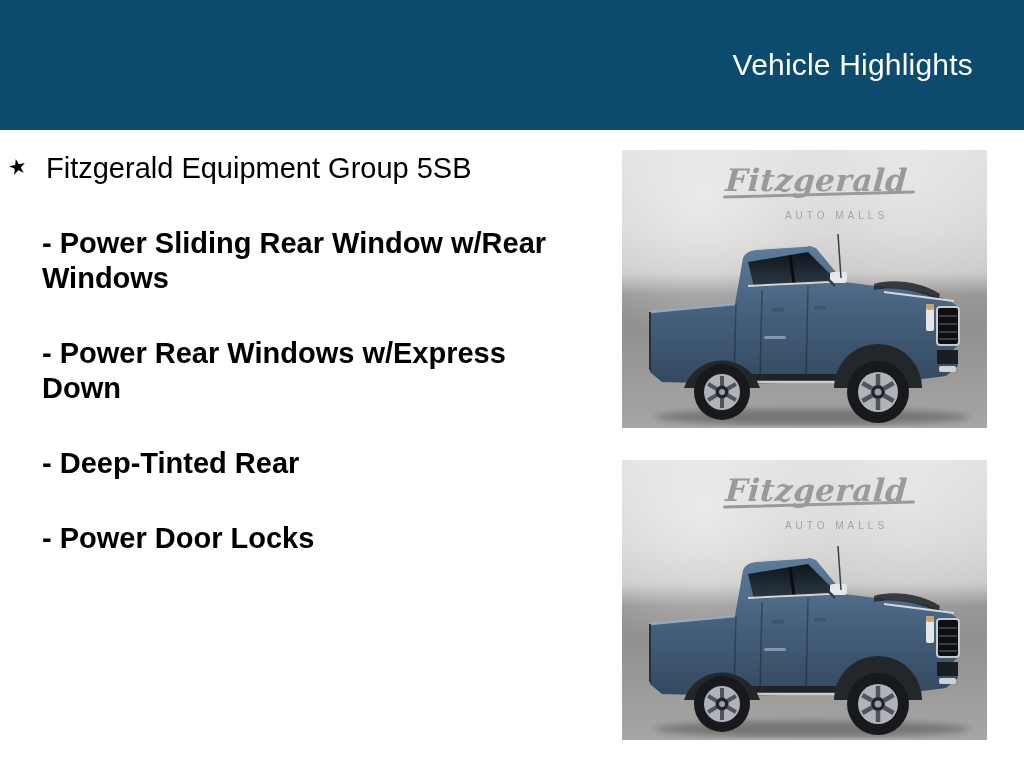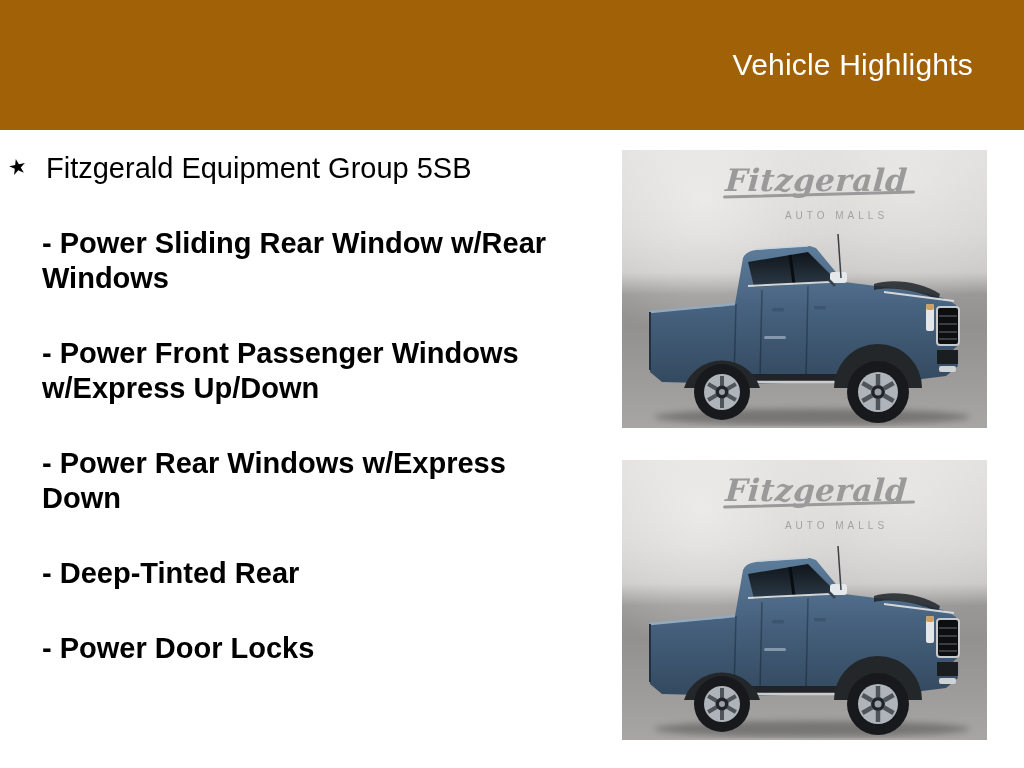--- a/index.html
+++ b/index.html
@@ -5,21 +5,21 @@
   html,body{margin:0;padding:0;}
   body{
     width:1024px;height:768px;position:relative;overflow:hidden;
     background:#ffffff;
     font-family:"Liberation Sans", sans-serif;
     color:#000;
   }
   
   .topbar{
     position:absolute;top:0;left:0;width:1024px;height:130px;
-    background:#a16207;
+    background:#0c4a6e;
     display:flex;align-items:center;justify-content:flex-end;
     padding-right:51px;box-sizing:border-box;
   }
   .topbar .title{color:#fff;font-size:30px;letter-spacing:.2px;}
 
   
   .features{
     position:absolute;top:130px;left:8px;width:580px;
     padding-top:21px;font-size:29px;line-height:35px;
   }
@@ -80,24 +80,20 @@
   <p class="lead">
     <span class="star"><i>★</i></span>
     <span class="lead-text">Fitzgerald Equipment Group 5SB</span>
   </p>
 
   <p class="item">
     <span class="line">- Power Sliding Rear Window w/Rear</span>
     <span class="line">Windows</span>
   </p>
 
-  <p class="item">
-    <span class="line">- Power Front Passenger Windows</span>
-    <span class="line">w/Express Up/Down</span>
-  </p>
 
   <p class="item">
     <span class="line">- Power Rear Windows w/Express</span>
     <span class="line">Down</span>
   </p>
 
   <p class="item">
     <span class="line">- Deep-Tinted Rear</span>
   </p>
 

